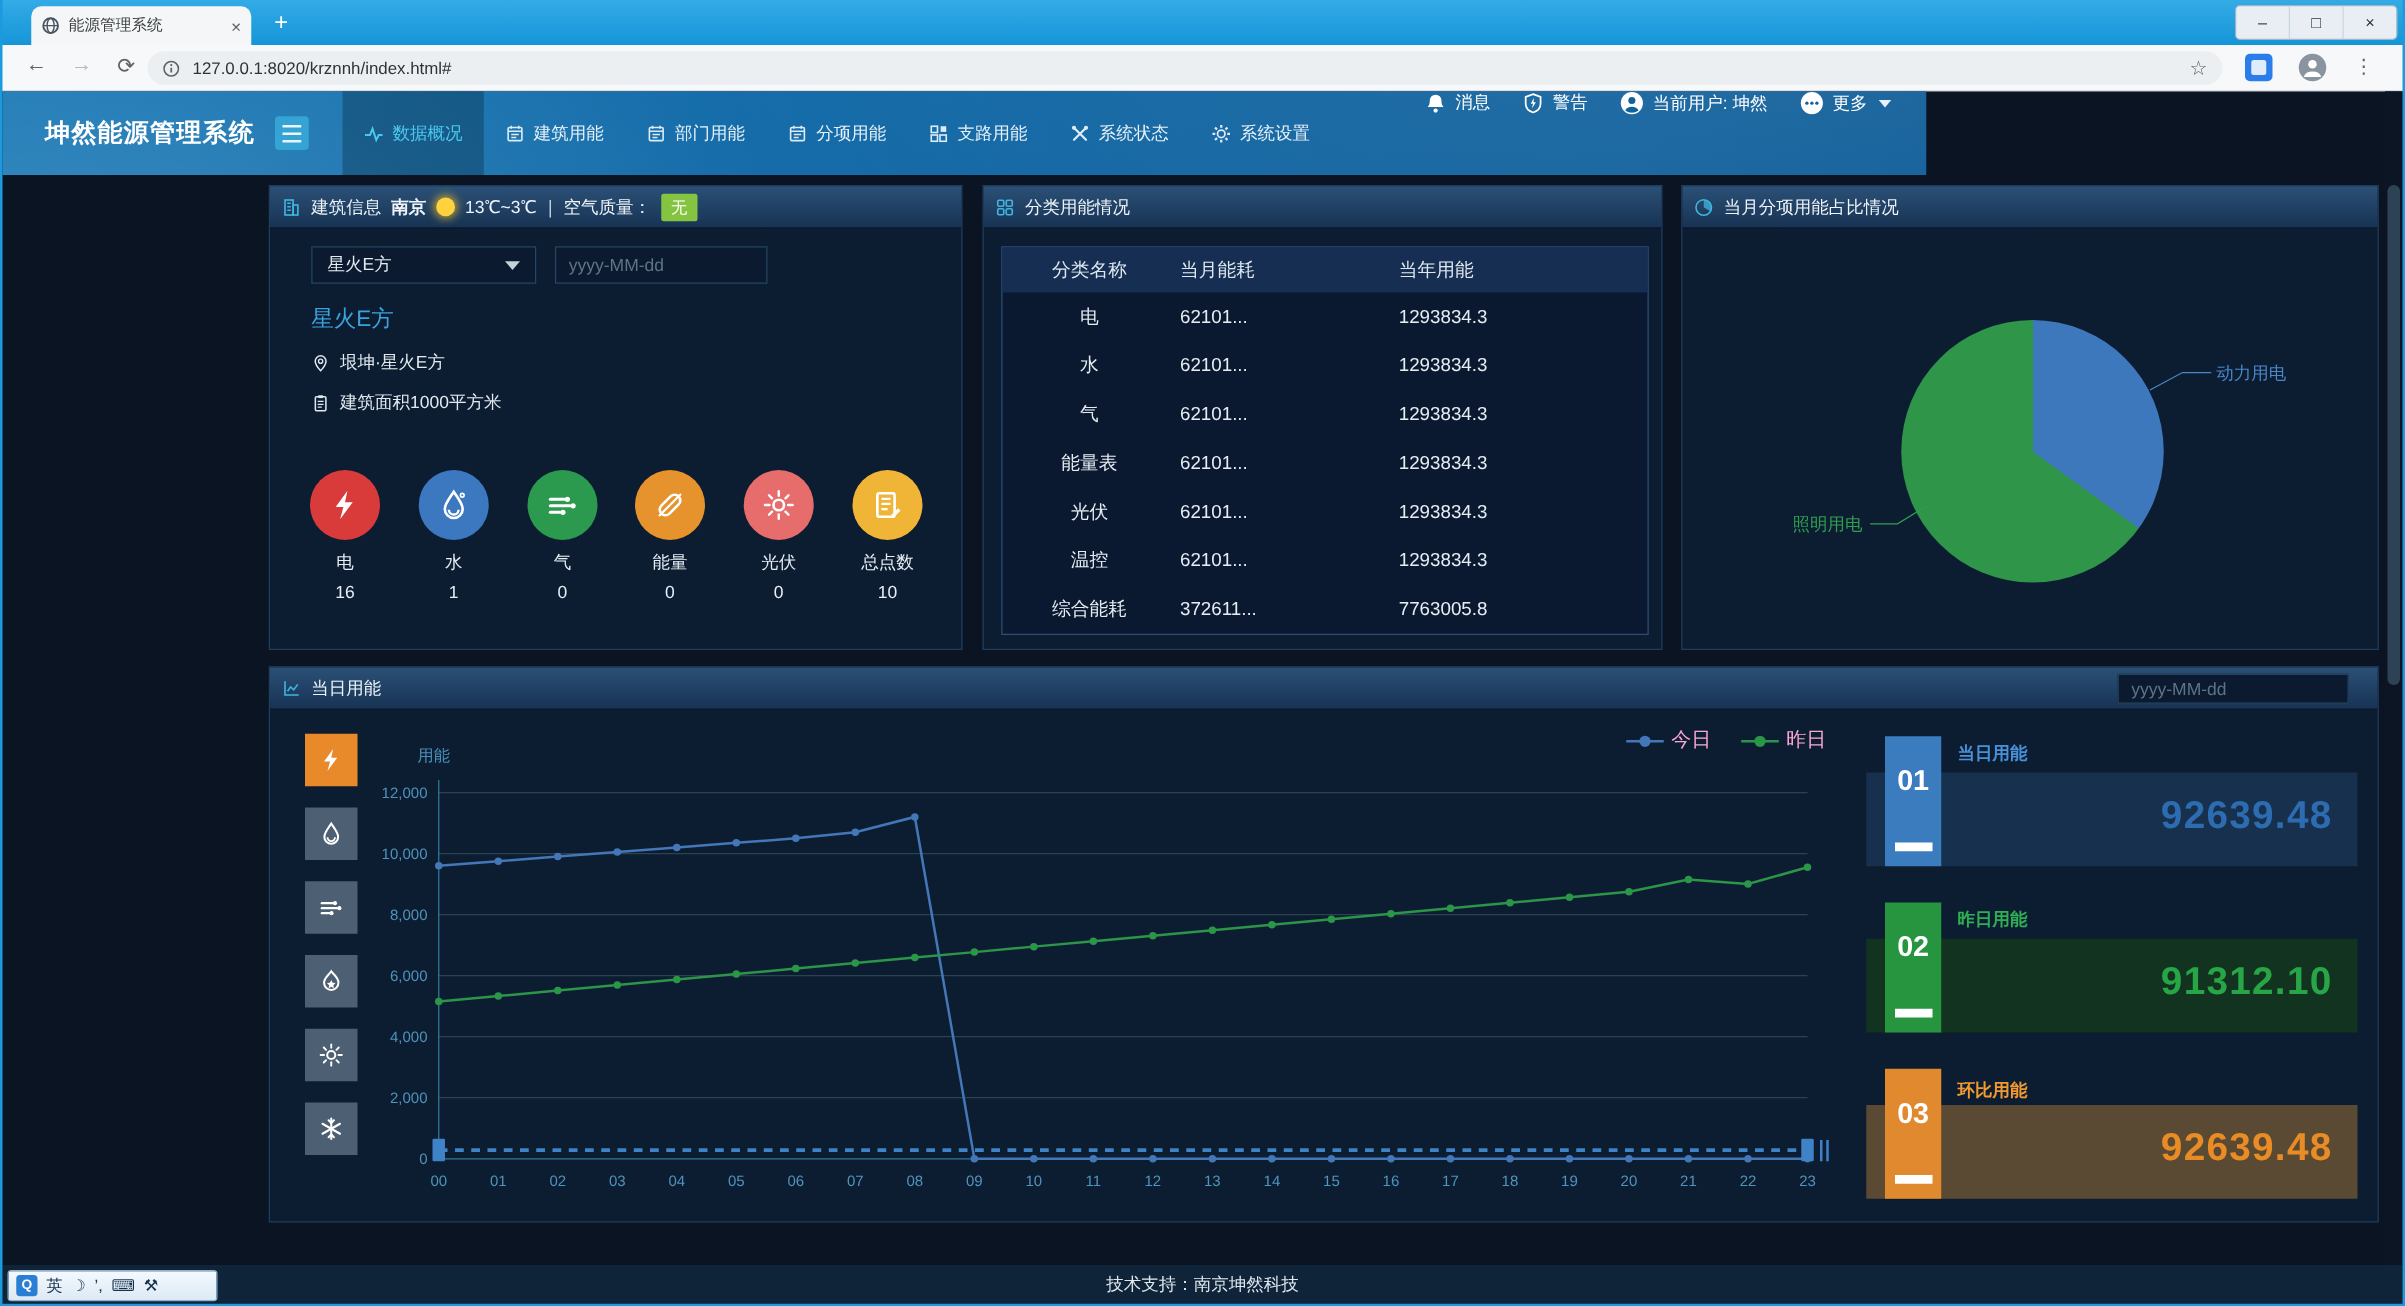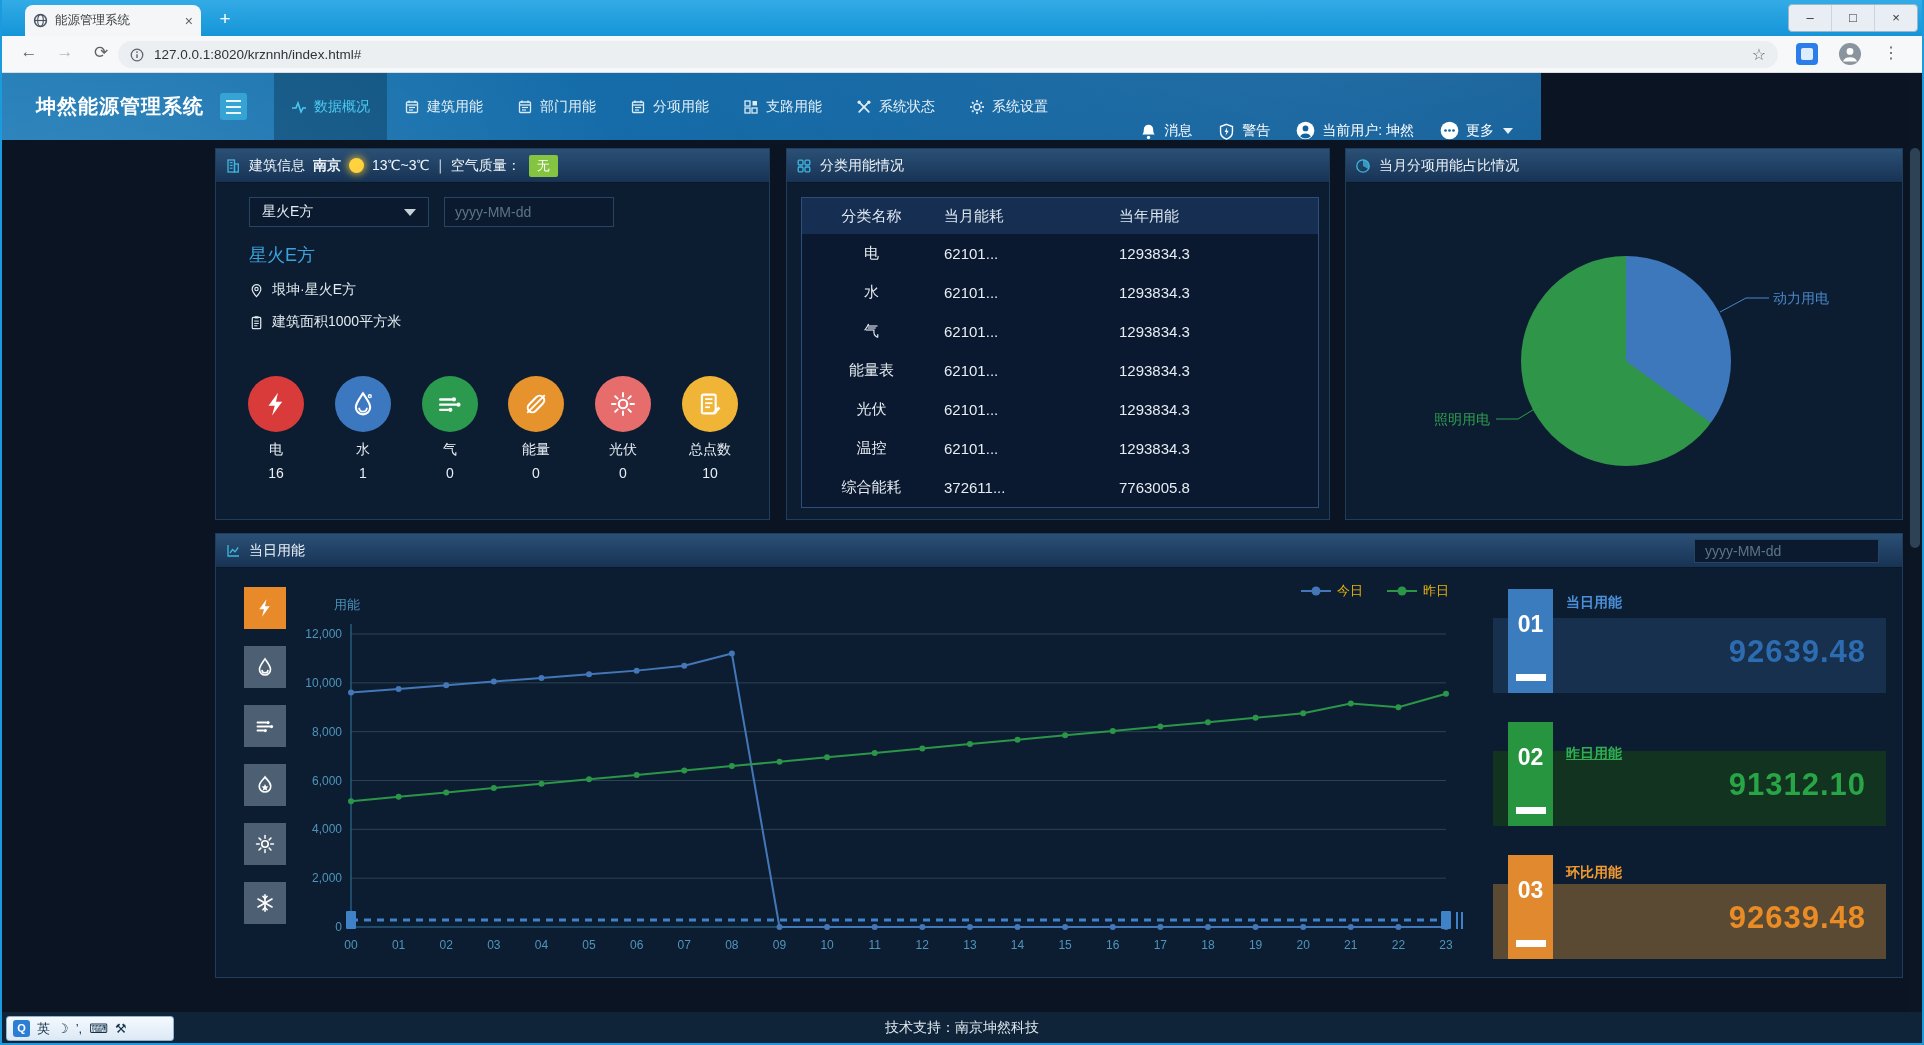--- a/index.html
+++ b/index.html
@@ -27,21 +27,21 @@
                radial-gradient(ellipse 1300px 520px at 88% -80%,rgba(255,255,255,.09),rgba(255,255,255,0) 62%),
                linear-gradient(90deg,#1d7ab6 0%,#1166a3 55%,#0e5c98 100%);}
   .apptitle{position:absolute;left:34px;top:20px;font-size:20px;font-weight:bold;color:#fff;letter-spacing:1px;}
   .burger{position:absolute;left:218px;top:20px;width:27px;height:27px;background:#35a4d4;border-radius:3px;display:flex;flex-direction:column;justify-content:center;gap:4px;align-items:center;}
   .burger i{display:block;width:15px;height:2px;background:#eaf6fc;}
   #mainnav{position:absolute;left:272px;top:0;height:67px;display:flex;}
   .navitem{height:67px;display:flex;align-items:center;padding:0 17px;color:#e6f1f8;font-size:14px;gap:7px;}
   .navitem.active{background:rgba(8,45,70,.38);color:#4cc8ee;}
   .navitem svg{color:#dcebf5;}
   .navitem.active svg{color:#4cc8ee;}
-  #headright{position:absolute;right:28px;top:0;height:67px;display:flex;align-items:flex-end;gap:26px;color:#fff;font-size:14px;}
+  #headright{position:absolute;right:28px;top:0;height:67px;display:flex;align-items:flex-start;gap:26px;color:#fff;font-size:14px;}
   .hrit{display:flex;align-items:center;gap:7px;}
   .caret-down{width:0;height:0;border-left:5px solid transparent;border-right:5px solid transparent;border-top:6px solid #e8f2f8;margin-left:2px;}
   
   #sidebar{position:absolute;left:2px;top:140px;width:203px;height:872px;background:linear-gradient(180deg,#16293d,#101f30);border-right:1px solid #06101c;box-sizing:border-box;}
   .sbitem{height:40px;display:flex;align-items:center;padding-left:22px;gap:10px;color:#c6d3dd;font-size:14px;margin-top:0;}
   .sbitem.first{margin-top:38px;}
   .sbitem.active{background:linear-gradient(90deg,#24485f,#1b3a52);border-left:4px solid #2fb9e8;padding-left:18px;color:#b9e2f5;}
   .sbitem svg{color:#cfe0ea;}
   .sbitem.active svg{color:#3fc2ea;}
   #contentbg{position:absolute;left:205px;top:140px;width:1703px;height:872px;background:#0a1422;}
@@ -65,21 +65,21 @@
   .trow.head{height:36px;background:#152e52;color:#dfe8f0;}
   .tcell.c0{flex:0 0 115px;text-align:center;}
   .tcell.c1{flex:0 0 180px;padding-left:15px;box-sizing:border-box;}
   .tcell.c2{flex:1;padding-left:10px;box-sizing:border-box;}
   
   #pie{position:absolute;left:175px;top:107px;width:210px;height:210px;border-radius:50%;}
   .pielab{position:absolute;font-size:14px;white-space:nowrap;}
   
   .chbtn{position:absolute;left:28px;width:42px;height:42px;background:#4d5f72;display:flex;align-items:center;justify-content:center;color:#fff;}
   .chbtn.active{background:#e8892a;}
-  .legend{position:absolute;left:1085px;top:48px;display:flex;gap:24px;align-items:center;color:#eab308;font-size:13px;}
+  .legend{position:absolute;left:1085px;top:48px;display:flex;gap:24px;align-items:center;color:#f9a8d4;font-size:16px;}
   .leg{display:flex;align-items:center;gap:6px;}
   .legline{position:relative;width:30px;height:2px;}
   .legline i{position:absolute;left:50%;top:50%;width:9px;height:9px;border-radius:50%;transform:translate(-50%,-50%);}
   .leg.t .legline{background:#4377b8;}.leg.t .legline i{background:#4377b8;}
   .leg.y .legline{background:#2b9548;}.leg.y .legline i{background:#2b9548;}
   .ylabel{position:absolute;left:118px;top:62px;color:#4a8fb8;font-size:13px;}
   
   .cardbody{position:absolute;left:1277px;width:393px;height:75px;}
   .cardtab{position:absolute;left:1292px;width:45px;height:104px;color:#fff;font-size:23px;font-weight:bold;text-align:center;padding-top:22px;box-sizing:border-box;}
   .cardtab:after{content:"";position:absolute;left:50%;bottom:12px;width:30px;height:7px;background:#fff;transform:translateX(-50%);}
@@ -645,21 +645,21 @@
         <div class="cardval">92639.48</div>
       </div>
       <div class="cardtab" style="top:55px;">01</div>
       <div class="cardlabel" style="top:60px;">当日用能</div>
     </div>
     <div class="c2">
       <div class="cardbody" style="top:217px;">
         <div class="cardval">91312.10</div>
       </div>
       <div class="cardtab" style="top:188px;">02</div>
-      <div class="cardlabel" style="top:211px;text-decoration:underline;">昨日用能</div>
+      <div class="cardlabel" style="top:193px;">昨日用能</div>
     </div>
     <div class="c3">
       <div class="cardbody" style="top:350px;">
         <div class="cardval">92639.48</div>
       </div>
       <div class="cardtab" style="top:321px;">03</div>
       <div class="cardlabel" style="top:330px;">环比用能</div>
     </div>
   </div>
 

